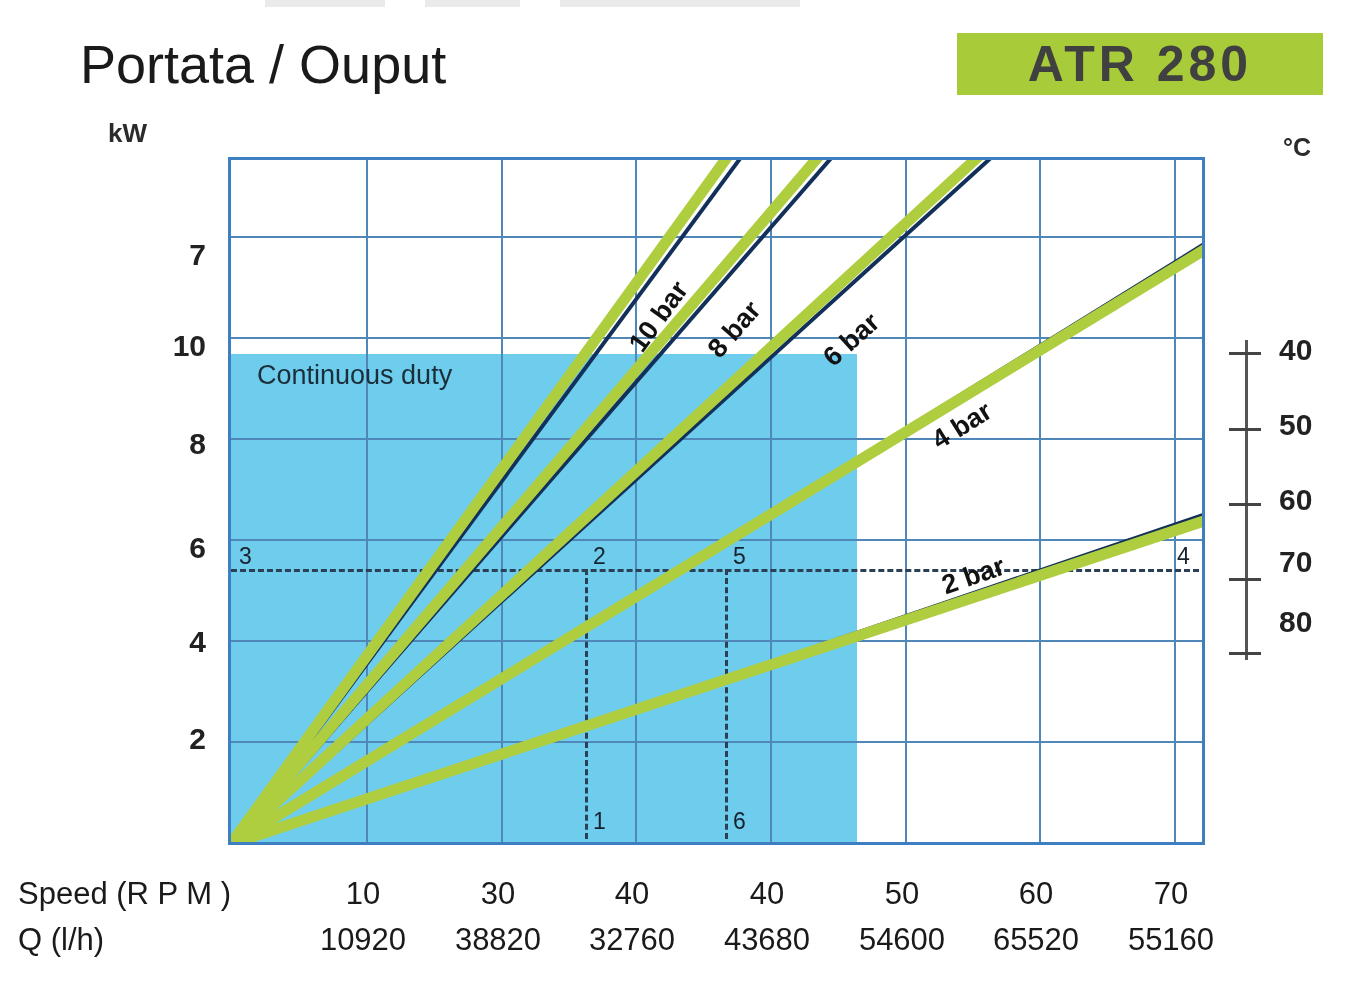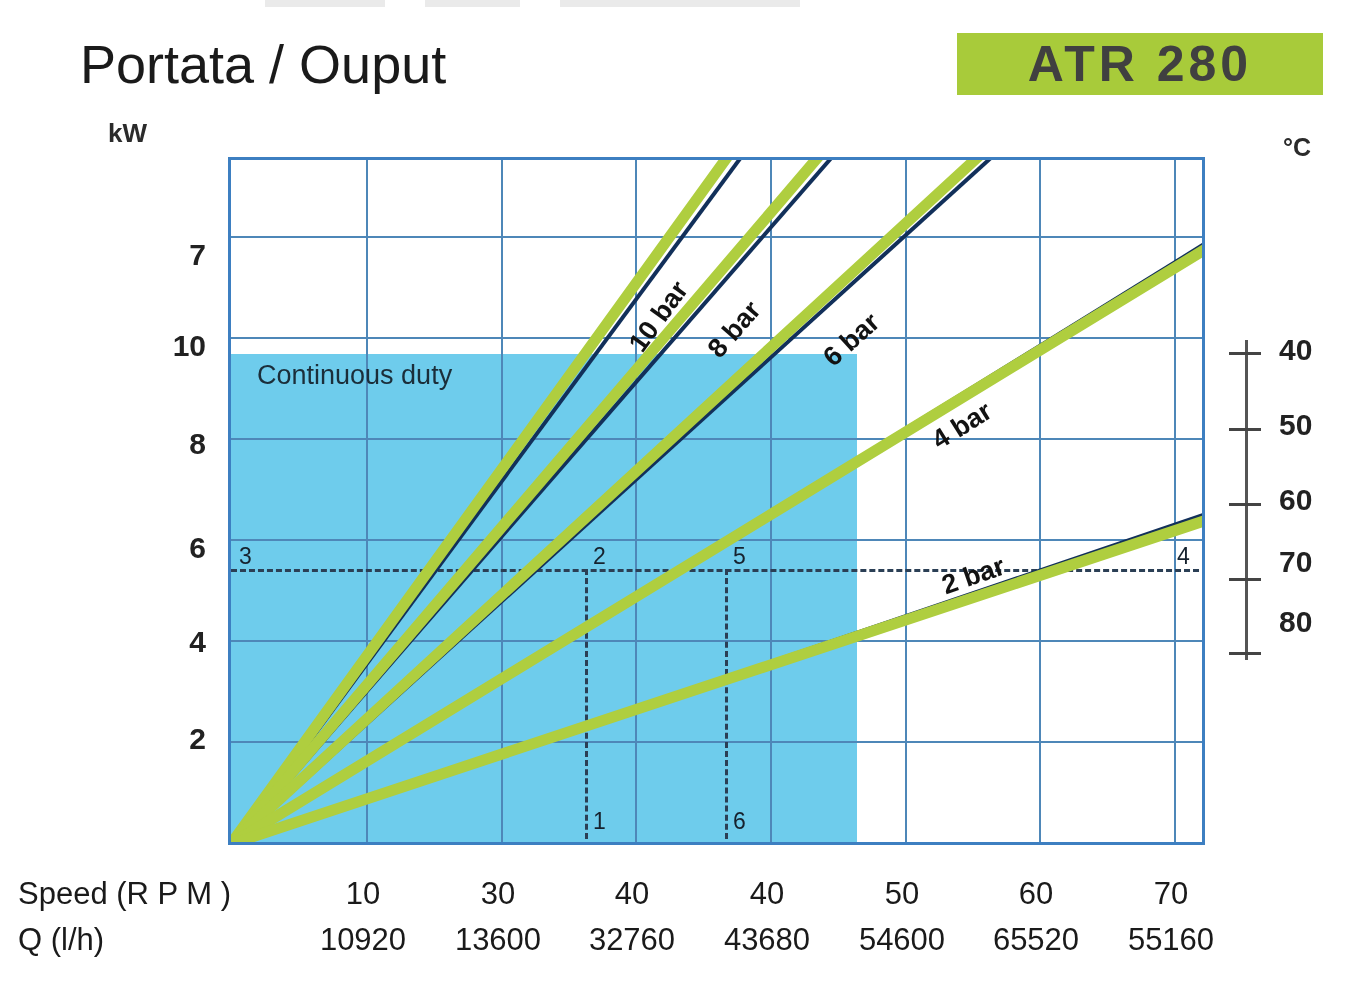--- a/index.html
+++ b/index.html
@@ -332,21 +332,21 @@
 
     <div class="cell" style="left:303px; top:4px; width:120px">10</div>
     <div class="cell" style="left:438px; top:4px; width:120px">30</div>
     <div class="cell" style="left:572px; top:4px; width:120px">40</div>
     <div class="cell" style="left:707px; top:4px; width:120px">40</div>
     <div class="cell" style="left:842px; top:4px; width:120px">50</div>
     <div class="cell" style="left:976px; top:4px; width:120px">60</div>
     <div class="cell" style="left:1111px; top:4px; width:120px">70</div>
 
     <div class="cell" style="left:303px; top:50px; width:120px">10920</div>
-    <div class="cell" style="left:438px; top:50px; width:120px">13600</div>
+    <div class="cell" style="left:438px; top:50px; width:120px">38820</div>
     <div class="cell" style="left:572px; top:50px; width:120px">32760</div>
     <div class="cell" style="left:707px; top:50px; width:120px">43680</div>
     <div class="cell" style="left:842px; top:50px; width:120px">54600</div>
     <div class="cell" style="left:976px; top:50px; width:120px">65520</div>
     <div class="cell" style="left:1111px; top:50px; width:120px">55160</div>
   </div>
 
 </div>
 
 </body></html>

